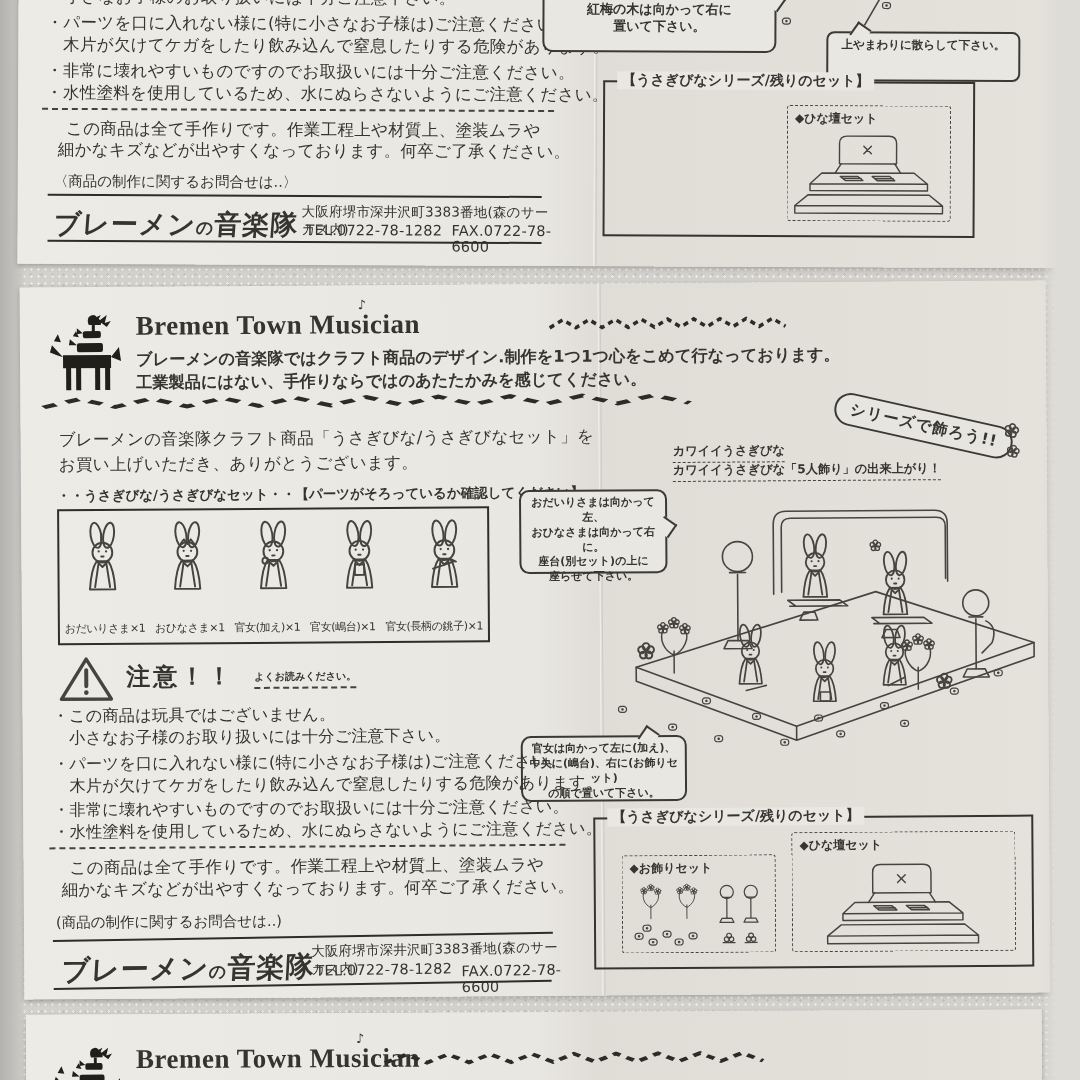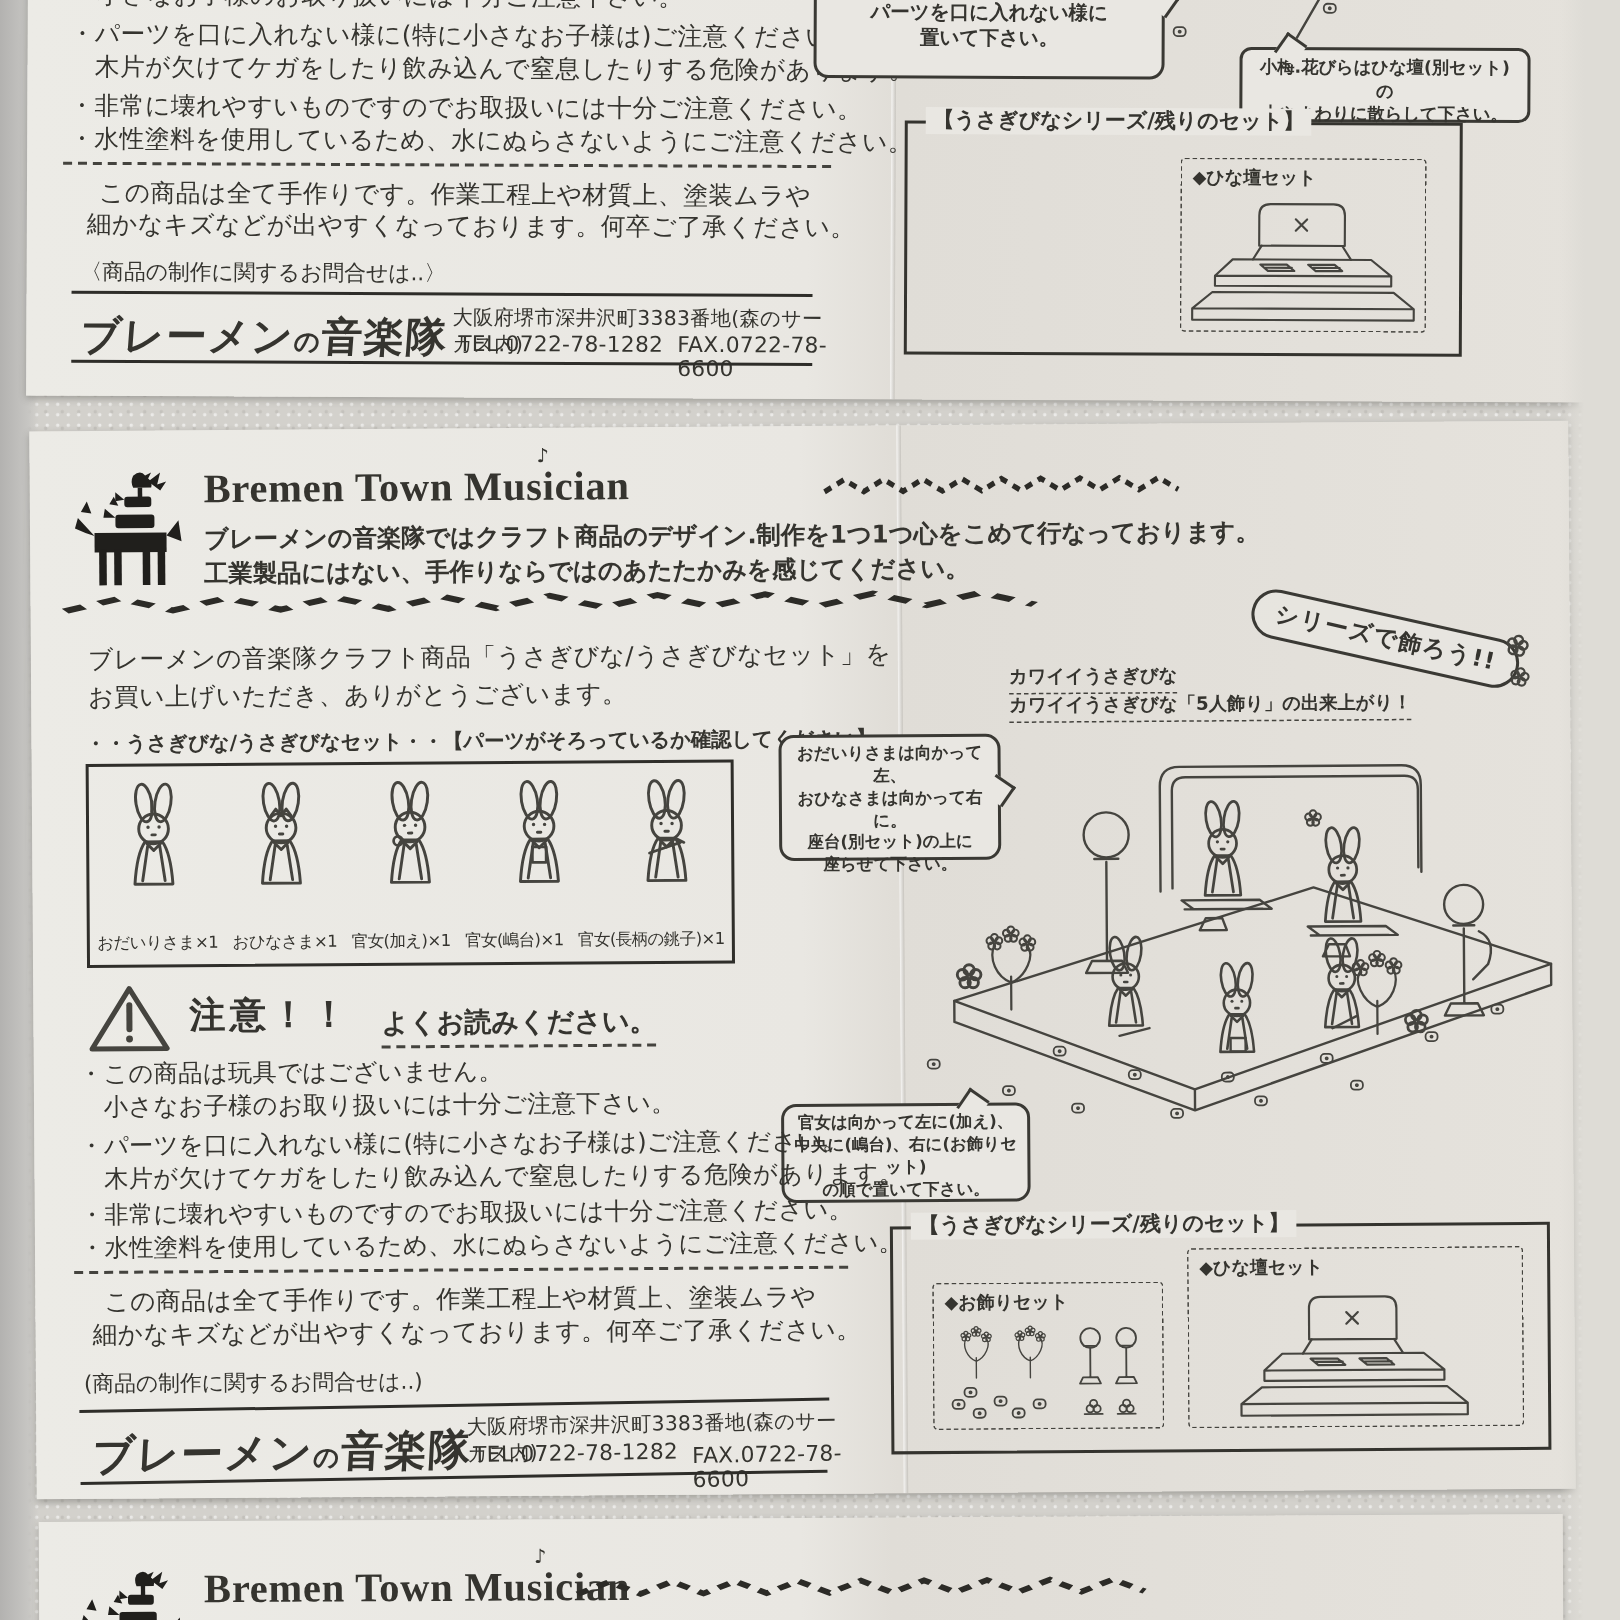--- a/index.html
+++ b/index.html
@@ -55,21 +55,21 @@
   .lbox{position:absolute;border:2.4px solid #34332e;}
   .lbox-title{position:absolute;top:-11px;left:12px;background:#e9e7e2;
     padding:0 5px;font-size:14px;font-weight:700;}
   .dbox{position:absolute;border:1.8px dashed #44433e;border-radius:3px;}
   .dbox-label{position:absolute;top:4px;left:7px;font-size:12px;font-weight:700;}
   .parts-box{position:absolute;border:2.6px solid #2f2e2a;}
   .parts-rabbits{position:absolute;left:0;top:8px;width:100%;display:flex;justify-content:space-around;}
   .parts-labels{position:absolute;left:0;bottom:7px;width:100%;display:flex;justify-content:space-around;}
   .parts-labels span{font-size:11px;font-weight:400;letter-spacing:-.4px;}
   .caution-title{font-size:24px;font-weight:700;letter-spacing:3px;}
-  .caution-sub{font-size:18px;font-weight:700;border-bottom:2px dashed #44433e;padding-bottom:3px;}
+  .caution-sub{font-size:10px;font-weight:700;border-bottom:2px dashed #44433e;padding-bottom:3px;}
   .cline{position:absolute;font-size:16.2px;letter-spacing:.2px;}
   .kazari{font-size:23px;font-weight:700;letter-spacing:7px;border-bottom:3px solid #2e2d29;padding:0 4px 7px 4px;}
   .badge{
     position:absolute;border:2.2px solid #3a3934;border-radius:18px;
     padding:4px 14px;font-size:15.5px;font-weight:700;letter-spacing:1px;
     transform:rotate(13deg);background:rgba(233,231,226,.6);
   }
   .series-note{font-size:12.2px;font-weight:700;border-bottom:1.6px dashed #44433e;padding-bottom:2px;}
   .title-en{font-family:"Liberation Serif","DejaVu Serif",serif;font-weight:700;font-size:27px;letter-spacing:.5px;}
   .note-glyph{font-size:13px;font-weight:400;}
@@ -167,32 +167,31 @@
     <span class="brand-name" style="position:absolute;left:0;top:6px"><span>ブレーメン</span><span class="no">の</span><span>音楽隊</span></span>
     <span class="addr" style="left:248px;top:2px">大阪府堺市深井沢町3383番地(森のサーカス内)</span>
     <span class="telfax" style="left:252px;top:21px">TEL.0722-78-1282</span>
     <span class="telfax" style="left:398px;top:21px">FAX.0722-78-6600</span>
   </div>
   <div class="rule" style="left:30px;top:258px;width:494px"></div>
 
   <div class="bubble" style="left:524px;top:-8px;width:218px;height:64px;font-size:13px">
     <div class="tail" style="right:-9px;top:14px;transform:rotate(35deg)"></div>
     <div>白梅の木は向かって左に、</div>
-    <div>パーツを口に入れない様に</div>
+    <div>紅梅の木は向かって右に</div>
     <div>置いて下さい。</div>
   </div>
   <svg class="line-art" style="position:absolute;left:750px;top:0px" width="140" height="52">
     <use href="#petal" x="18" y="36"></use>
       <use href="#petal" x="70" y="8"></use>
       <use href="#petal" x="118" y="20"></use>
     <path d="M96,40 L112,12"></path>
   </svg>
   <div class="bubble" style="left:808px;top:46px;width:178px;height:38px;font-size:11.5px;border-radius:8px">
     <div class="tail" style="left:24px;top:-9px;transform:rotate(-55deg)"></div>
-    <div>小梅.花びらはひな壇(別セット)の</div>
     <div>上やまわりに散らして下さい。</div>
   </div>
 
   <div class="lbox" style="left:585px;top:96px;width:368px;height:152px">
     <span class="lbox-title">【うさぎびなシリーズ/残りのセット】</span>
     <div class="dbox" style="left:182px;top:22px;width:162px;height:114px">
       <span class="dbox-label">◆ひな壇セット</span>
       <svg class="line-art" style="position:absolute;left:4px;top:18px" width="154" height="94" viewBox="0 0 180 112">
         <use href="#dan"></use>
       </svg>

